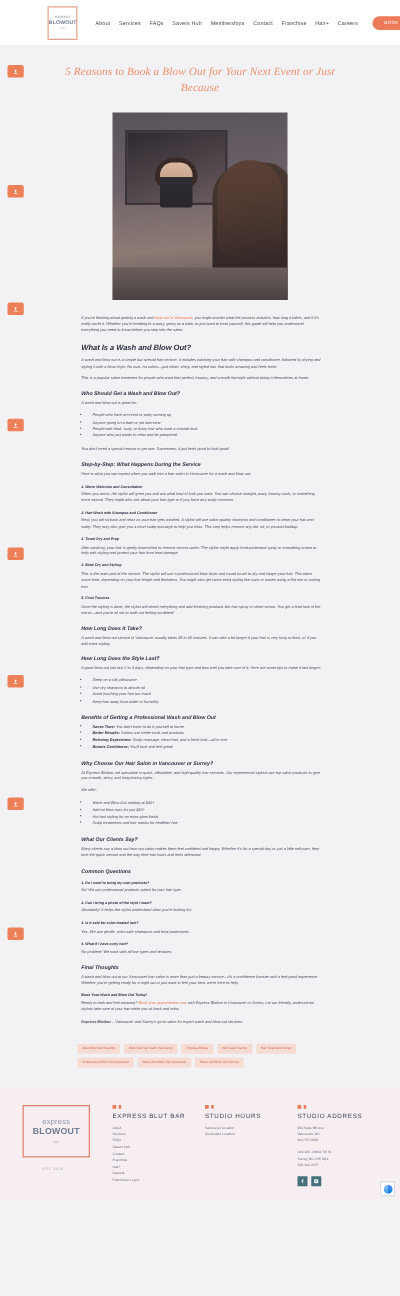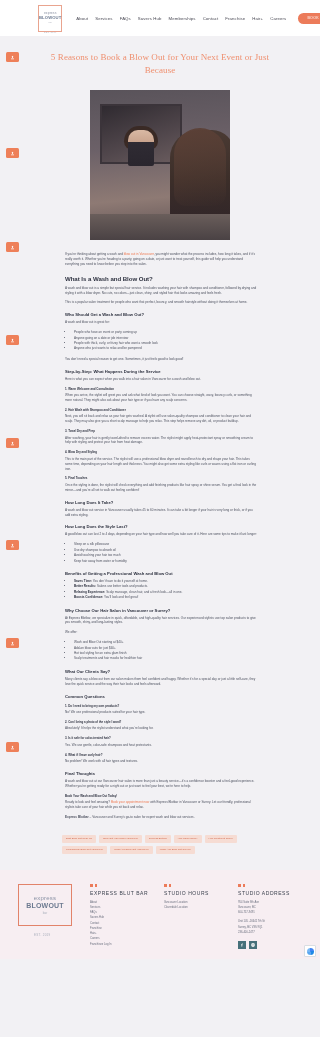--- a/index.html
+++ b/index.html
@@ -42,21 +42,21 @@
     color: #fff;
     font-size: 3.6px;
     letter-spacing: .3px;
     padding: 3.5px 9px;
     border-radius: 9px;
     border: none;
     white-space: nowrap;
   }
 
   
-  .page { background: #f2f1f4; padding-bottom: 4px; }
+  .page { background: #f2f1f4; padding-bottom: 4px; font-style: italic; }
 
   .title {
     color: #ef9070;
     text-align: center;
     font-family: "Liberation Serif", serif;
     font-size: 9px;
     line-height: 1.45;
     font-weight: 400;
     padding: 15px 42px 13px 42px;
     letter-spacing: .1px;

